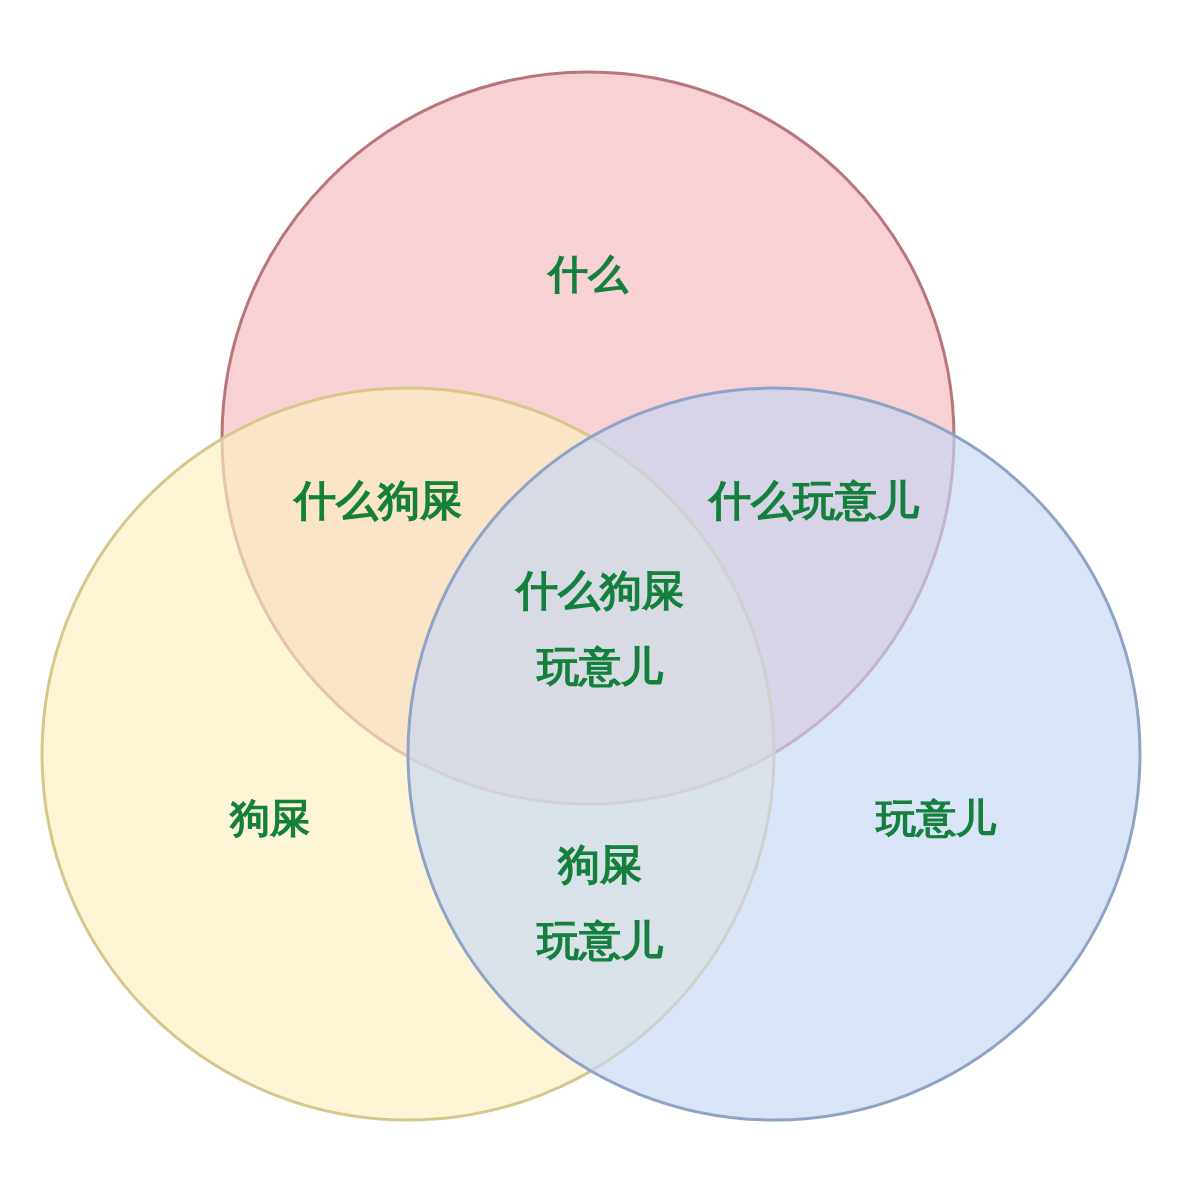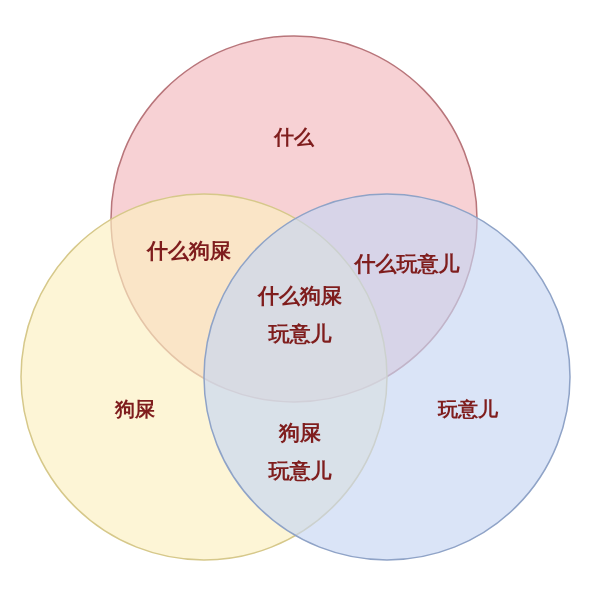--- a/index.html
+++ b/index.html
@@ -2,21 +2,21 @@
 <html><head>
   <meta charset="utf-8">
   <style>
     html, body { margin: 0; padding: 0; background: #ffffff; }
     body { width: 600px; height: 600px; position: relative; overflow: hidden; }
     svg.venn { position: absolute; left: 0; top: 0; width: 600px; height: 600px; }
     .label {
       position: absolute;
       font-family: "DejaVu Sans", sans-serif;
       font-weight: bold;
-      color: #7f1d1d;
+      color: #15803d;
       text-align: right;
       white-space: nowrap;
       transform: translate(-50%, -50%);
       line-height: 1;
     }
     .lg { font-size: 20px; }
     .md { font-size: 21px; }
   </style>
 </head>
 <body>
@@ -25,19 +25,19 @@
   <circle cx="294" cy="219" r="183" fill="#f2b8bd" fill-opacity="0.65" stroke="#b8757a" stroke-width="1.5"></circle>
   <circle cx="204" cy="377" r="183" fill="#fcefc0" fill-opacity="0.65" stroke="#d6c88a" stroke-width="1.5"></circle>
   <circle cx="387" cy="377" r="183" fill="#c6d5f2" fill-opacity="0.65" stroke="#8fa3c7" stroke-width="1.5"></circle>
 </svg>
 
 <div class="label lg" style="left:294px; top:137px;">什么</div>
 <div class="label lg" style="left:135px; top:409px;">狗屎</div>
 <div class="label lg" style="left:468px; top:409px;">玩意儿</div>
 
 <div class="label md" style="left:189px; top:251px;">什么狗屎</div>
-<div class="label md" style="left:407px; top:264px;">什么玩意儿</div>
+<div class="label md" style="left:407px; top:251px;">什么玩意儿</div>
 
 <div class="label md" style="left:300px; top:296px;">什么狗屎</div>
 <div class="label md" style="left:300px; top:334px;">玩意儿</div>
 
 <div class="label md" style="left:300px; top:433px;">狗屎</div>
 <div class="label md" style="left:300px; top:471px;">玩意儿</div>
 
 </body></html>

